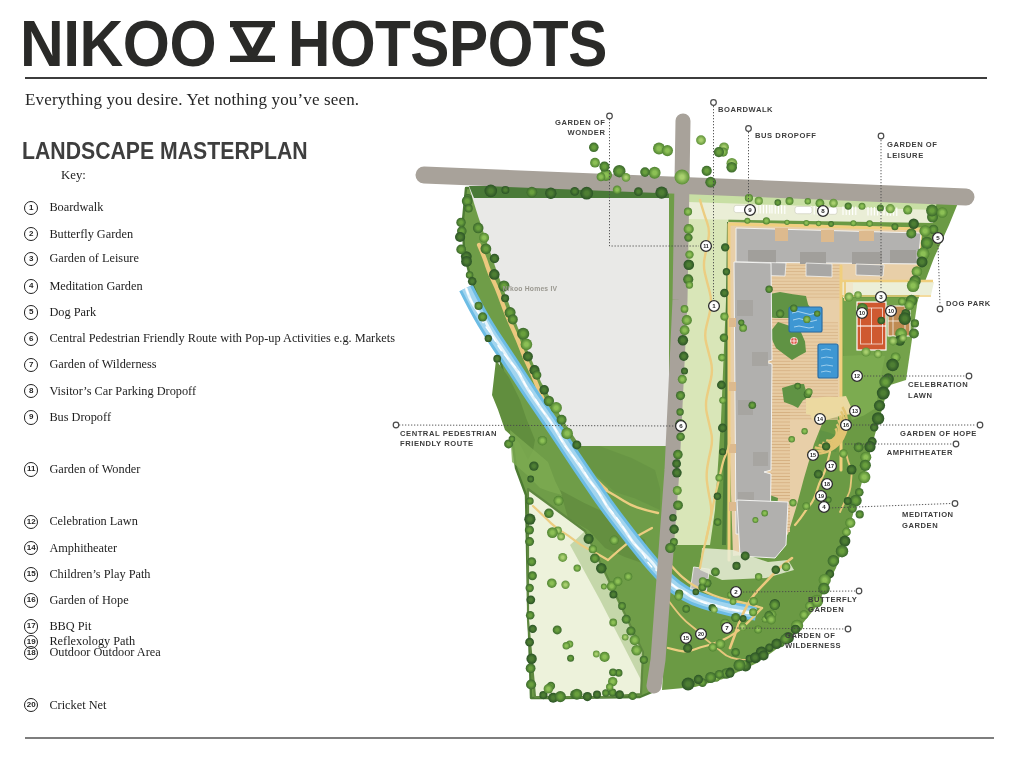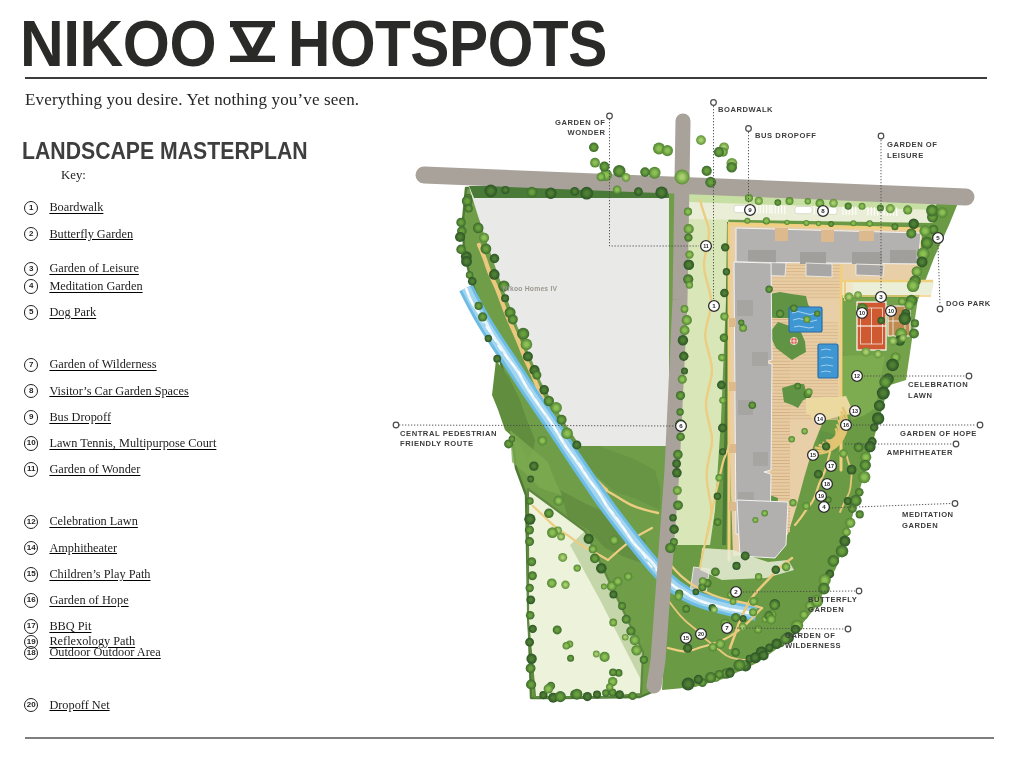--- a/index.html
+++ b/index.html
@@ -5,21 +5,21 @@
 #page{position:relative;width:1020px;height:759px;overflow:hidden;font-family:"Liberation Sans",sans-serif;background:#fff;}
 .tw{position:absolute;top:8.5px;height:70px;font-weight:bold;color:#2a2a28;white-space:nowrap;font-size:64px;line-height:70px;transform-origin:0 0;}
 #t1{left:20px;transform:scaleX(0.946);letter-spacing:-0.5px;}
 #t2{left:288px;transform:scaleX(0.916);letter-spacing:-0.5px;}
 #vglyph{position:absolute;left:230px;top:21px;width:45px;height:41px;}
 
 #titlerule{position:absolute;left:25px;top:77px;width:962px;height:2px;background:#3c3c3c;}
 #tagline{position:absolute;left:25px;top:90px;font-family:Liberation Serif, serif;font-size:17px;color:#262626;letter-spacing:0.15px;}
 #lmp{position:absolute;left:22px;top:137px;font-weight:bold;font-size:24px;letter-spacing:0px;color:#3e3e3e;transform:scaleX(0.885);transform-origin:0 0;}
 #keyhdr{position:absolute;left:25px;top:168px;font-family:"Liberation Serif",serif;font-size:12.8px;color:#1e1e1e;margin-left:36px;}
-.ki{position:absolute;left:24px;height:18px;transform:translateY(-9px);white-space:nowrap;text-decoration:underline;}
+.ki{position:absolute;left:24px;height:18px;transform:translateY(-9px);white-space:nowrap;}
 .kc{display:inline-block;width:12.4px;height:12.4px;border:1.8px solid #222;border-radius:50%;text-align:center;font-size:8px;font-weight:bold;color:#222;line-height:12.6px;vertical-align:middle;}
 .kt{font-family:"Liberation Serif",serif;font-size:12.3px;color:#1d1d1d;margin-left:11px;vertical-align:middle;}
 #map{position:absolute;left:0;top:0;}
 #botrule{position:absolute;left:25px;top:737px;width:969px;height:1.5px;background:#7e7e7e;}
 </style></head>
 <body>
 <div id="page">
 
 <div class="tw" id="t1">NIKOO</div>
 
@@ -35,53 +35,53 @@
 <div id="tagline">Everything you desire. Yet nothing you’ve seen.</div>
 
 <div id="lmp">LANDSCAPE MASTERPLAN</div>
 
 <div id="keyhdr">Key:</div>
 
 <div class="ki" style="top:207.2px"><span class="kc">1</span><span class="kt">Boardwalk</span></div>
 
 <div class="ki" style="top:233.4px"><span class="kc">2</span><span class="kt">Butterfly Garden</span></div>
 
-<div class="ki" style="top:268px"><span class="kc">3</span><span class="kt">Garden of Leisure</span></div>
+<div class="ki" style="top:258px"><span class="kc">3</span><span class="kt">Garden of Leisure</span></div>
 
 <div class="ki" style="top:285.7px"><span class="kc">4</span><span class="kt">Meditation Garden</span></div>
 
 <div class="ki" style="top:311.9px"><span class="kc">5</span><span class="kt">Dog Park</span></div>
 
+<div class="ki" style="top:338.1px"><span class="kc">6</span><span class="kt">Central Pedestrian Friendly Route with Pop-up Activities e.g. Markets</span></div>
 
 <div class="ki" style="top:364.2px"><span class="kc">7</span><span class="kt">Garden of Wilderness</span></div>
 
-<div class="ki" style="top:390.4px"><span class="kc">8</span><span class="kt">Visitor’s Car Garden Spaces</span></div>
+<div class="ki" style="top:390.4px"><span class="kc">8</span><span class="kt">Visitor’s Car Parking Dropoff</span></div>
 
 <div class="ki" style="top:416.6px"><span class="kc">9</span><span class="kt">Bus Dropoff</span></div>
 
-<div class="ki" style="top:442.7px"><span class="kc">10</span><span class="kt">Lawn Tennis, Multipurpose Court</span></div>
 
 <div class="ki" style="top:468.9px"><span class="kc">11</span><span class="kt">Garden of Wonder</span></div>
 
 <div class="ki" style="top:521px"><span class="kc">12</span><span class="kt">Celebration Lawn</span></div>
 
 
 <div class="ki" style="top:547.4px"><span class="kc">14</span><span class="kt">Amphitheater</span></div>
 
 <div class="ki" style="top:573.6px"><span class="kc">15</span><span class="kt">Children’s Play Path</span></div>
 
 <div class="ki" style="top:599.8px"><span class="kc">16</span><span class="kt">Garden of Hope</span></div>
 
 <div class="ki" style="top:625.9px"><span class="kc">17</span><span class="kt">BBQ Pit</span></div>
 
 <div class="ki" style="top:652.1px"><span class="kc">18</span><span class="kt">Outdoor Outdoor Area</span></div>
 
 <div class="ki" style="top:641px"><span class="kc">19</span><span class="kt">Reflexology Path</span></div>
 
-<div class="ki" style="top:704.4px"><span class="kc">20</span><span class="kt">Dropoff Net</span></div>
+<div class="ki" style="top:704.4px"><span class="kc">20</span><span class="kt">Cricket Net</span></div>
 
 <svg id="map" width="1020" height="759" viewBox="0 0 1020 759" xmlns="http://www.w3.org/2000/svg">
 <defs>
 <radialGradient id="tg1">
           <stop offset="30%" stop-color="#4e7f33"></stop>
           <stop offset="100%" stop-color="#2b5326"></stop>
         </radialGradient>
 <radialGradient id="tg2">
           <stop offset="30%" stop-color="#69a03d"></stop>
           <stop offset="100%" stop-color="#3a682c"></stop>

